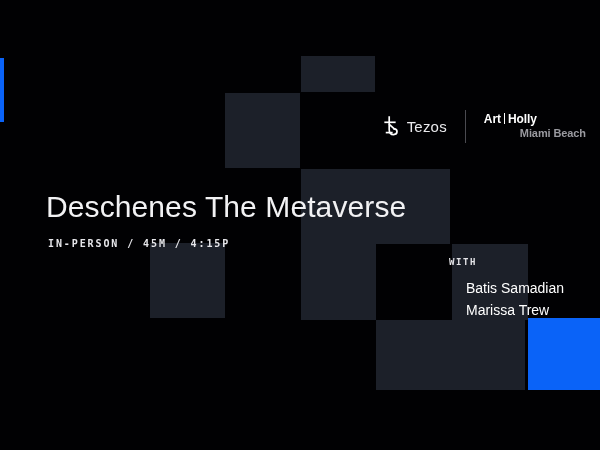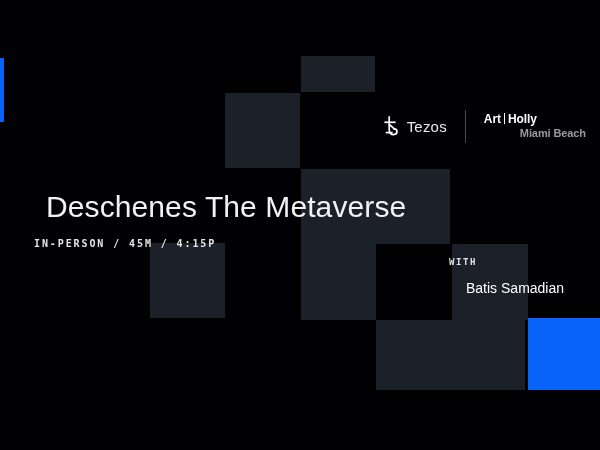--- a/index.html
+++ b/index.html
@@ -145,21 +145,21 @@
     left: 46px;
     top: 190px;
     font-size: 30px;
     font-weight: 400;
     color: #f2f2f4;
     letter-spacing: 0.1px;
     white-space: nowrap;
   }
   .meta {
     position: absolute;
-    left: 34px;
+    left: 48px;
     top: 238px;
     font-family: "DejaVu Sans Mono", monospace;
     font-size: 10px;
     font-weight: bold;
     color: #e6e6ea;
     letter-spacing: 1.9px;
     white-space: pre;
   }
 
   
@@ -230,15 +230,16 @@
       <div class="ab-bottom">Miami Beach</div>
     </div>
   </div>
 
   <div class="headline">Deschenes The Metaverse</div>
   <div class="meta">IN-PERSON / 45M / 4:15P</div>
 
   <div class="with-label">WITH</div>
   <ul class="speakers">
     <li>Batis Samadian</li>
+    <li>Marissa Trew</li>
   </ul>
 
 </div>
 
 </body></html>

